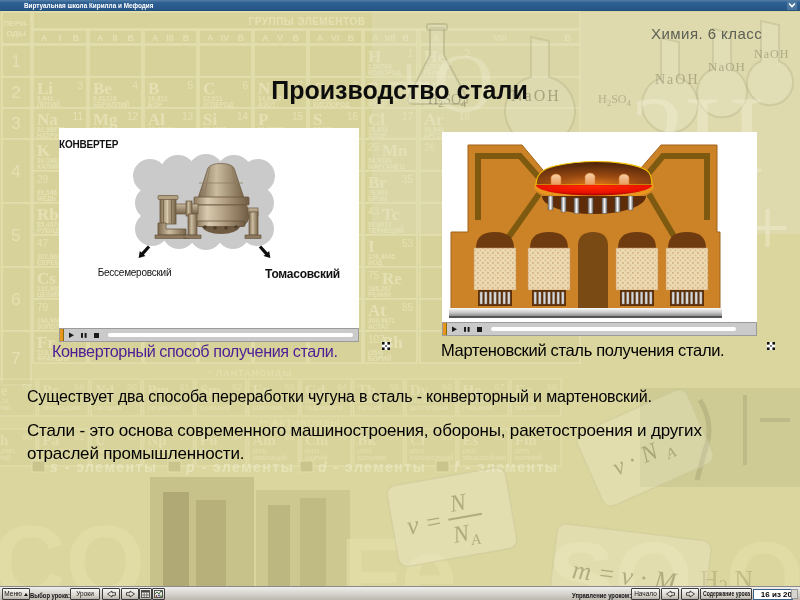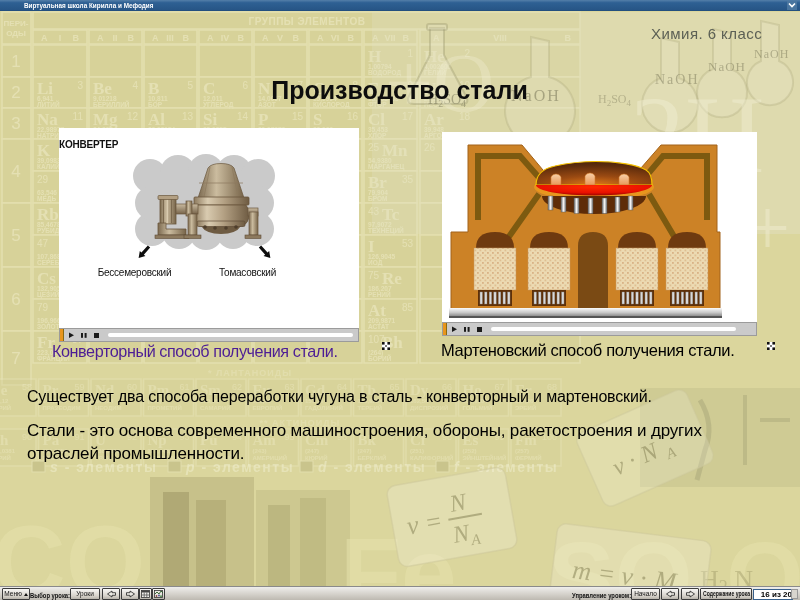--- a/index.html
+++ b/index.html
@@ -528,21 +528,21 @@
    <rect x="189" y="80" width="10" height="8" fill="url(#mtlv)" stroke="#6a573e" stroke-width="0.7"></rect>
    <rect x="190" y="84" width="9" height="23" fill="url(#mtl2)" stroke="#6a573e" stroke-width="0.7"></rect>
    <rect x="186" y="107" width="16" height="3.5" fill="#8d7a5e" stroke="#5e4c36" stroke-width="0.6"></rect>
   </g>
   <g fill="#0d0d0d">
    <path transform="translate(90,118.5) rotate(42)" d="M-1.6 0 L1.6 0 L1.6 9.5 L3.8 9.5 L0 15.5 L-3.8 9.5 L-1.6 9.5 Z"></path>
    <path transform="translate(201,118.5) rotate(-42)" d="M-1.6 0 L1.6 0 L1.6 9.5 L3.8 9.5 L0 15.5 L-3.8 9.5 L-1.6 9.5 Z"></path>
   </g>
  </svg>
  <div class="abs" style="left:0;top:139px;width:151px;text-align:center;font-size:10px;font-weight:normal;color:#111;letter-spacing:-0.25px">Бессемеровский</div>
- <div class="abs" style="left:160px;top:139px;width:121px;text-align:left;font-size:10px;font-weight:normal;color:#111;letter-spacing:-0.25px">Томасовский</div>
+ <div class="abs" style="left:160px;top:139px;width:121px;text-align:right;font-size:12px;font-weight:bold;color:#111;letter-spacing:-0.25px">Томасовский</div>
  <div class="abs" style="left:0;top:200px;width:298px;height:12px;background:#cacaca;border:1px solid #9b9b9b">
   <div class="abs" style="left:0;top:0;width:3px;height:12px;background:#e8951c;border-right:1px solid #8a6a10"></div>
   <svg class="abs" style="left:8px;top:3px" width="45" height="7">
    <path d="M1 0.5 L6 3.25 L1 6 Z" fill="#1a1a1a"></path>
    <rect x="13" y="1" width="2" height="4.8" fill="#1a1a1a"></rect>
         <rect x="16.6" y="1" width="2" height="4.8" fill="#1a1a1a"></rect>
    <rect x="26" y="1" width="5" height="5" fill="#1a1a1a"></rect>
   </svg>
   <div class="abs" style="left:48px;top:4px;width:245px;height:4px;background:#fff;border-radius:2px"></div>
  </div>
@@ -677,21 +677,21 @@
    <path d="M1 0.5 L6 3.25 L1 6 Z" fill="#1a1a1a"></path>
    <rect x="13" y="1" width="2" height="4.8" fill="#1a1a1a"></rect>
         <rect x="16.6" y="1" width="2" height="4.8" fill="#1a1a1a"></rect>
    <rect x="26" y="1" width="5" height="5" fill="#1a1a1a"></rect>
   </svg>
   <div class="abs" style="left:48px;top:4px;width:245px;height:4px;background:#fff;border-radius:2px"></div>
  </div>
 </div>
 
 <div class="abs" style="left:52px;top:341.5px;font-size:16.2px;color:#4c1d95;letter-spacing:-0.42px;white-space:nowrap">Конверторный способ получения стали.</div>
-<div class="abs" style="left:441px;top:341px;font-size:16.5px;color:#000;letter-spacing:-0.33px;white-space:nowrap">Мартеновский способ получения стали.</div>
+<div class="abs" style="left:441px;top:341px;font-size:16.5px;color:#000;letter-spacing:-0.33px;white-space:nowrap">Мартеновский сталь получения стали.</div>
 <svg class="abs" style="left:382px;top:342px" width="8" height="8">
     <rect width="8" height="8" fill="#fff"></rect>
     <rect x="0" y="0" width="2.6" height="2.6" fill="#111"></rect>
     <rect x="5.4" y="0" width="2.6" height="2.6" fill="#111"></rect>
     <rect x="0" y="5.4" width="2.6" height="2.6" fill="#111"></rect>
     <rect x="5.4" y="5.4" width="2.6" height="2.6" fill="#111"></rect>
     <rect x="3.2" y="3.2" width="1.6" height="1.6" fill="#333"></rect>
   </svg>
 <svg class="abs" style="left:767px;top:342px" width="8" height="8">
     <rect width="8" height="8" fill="#fff"></rect>

